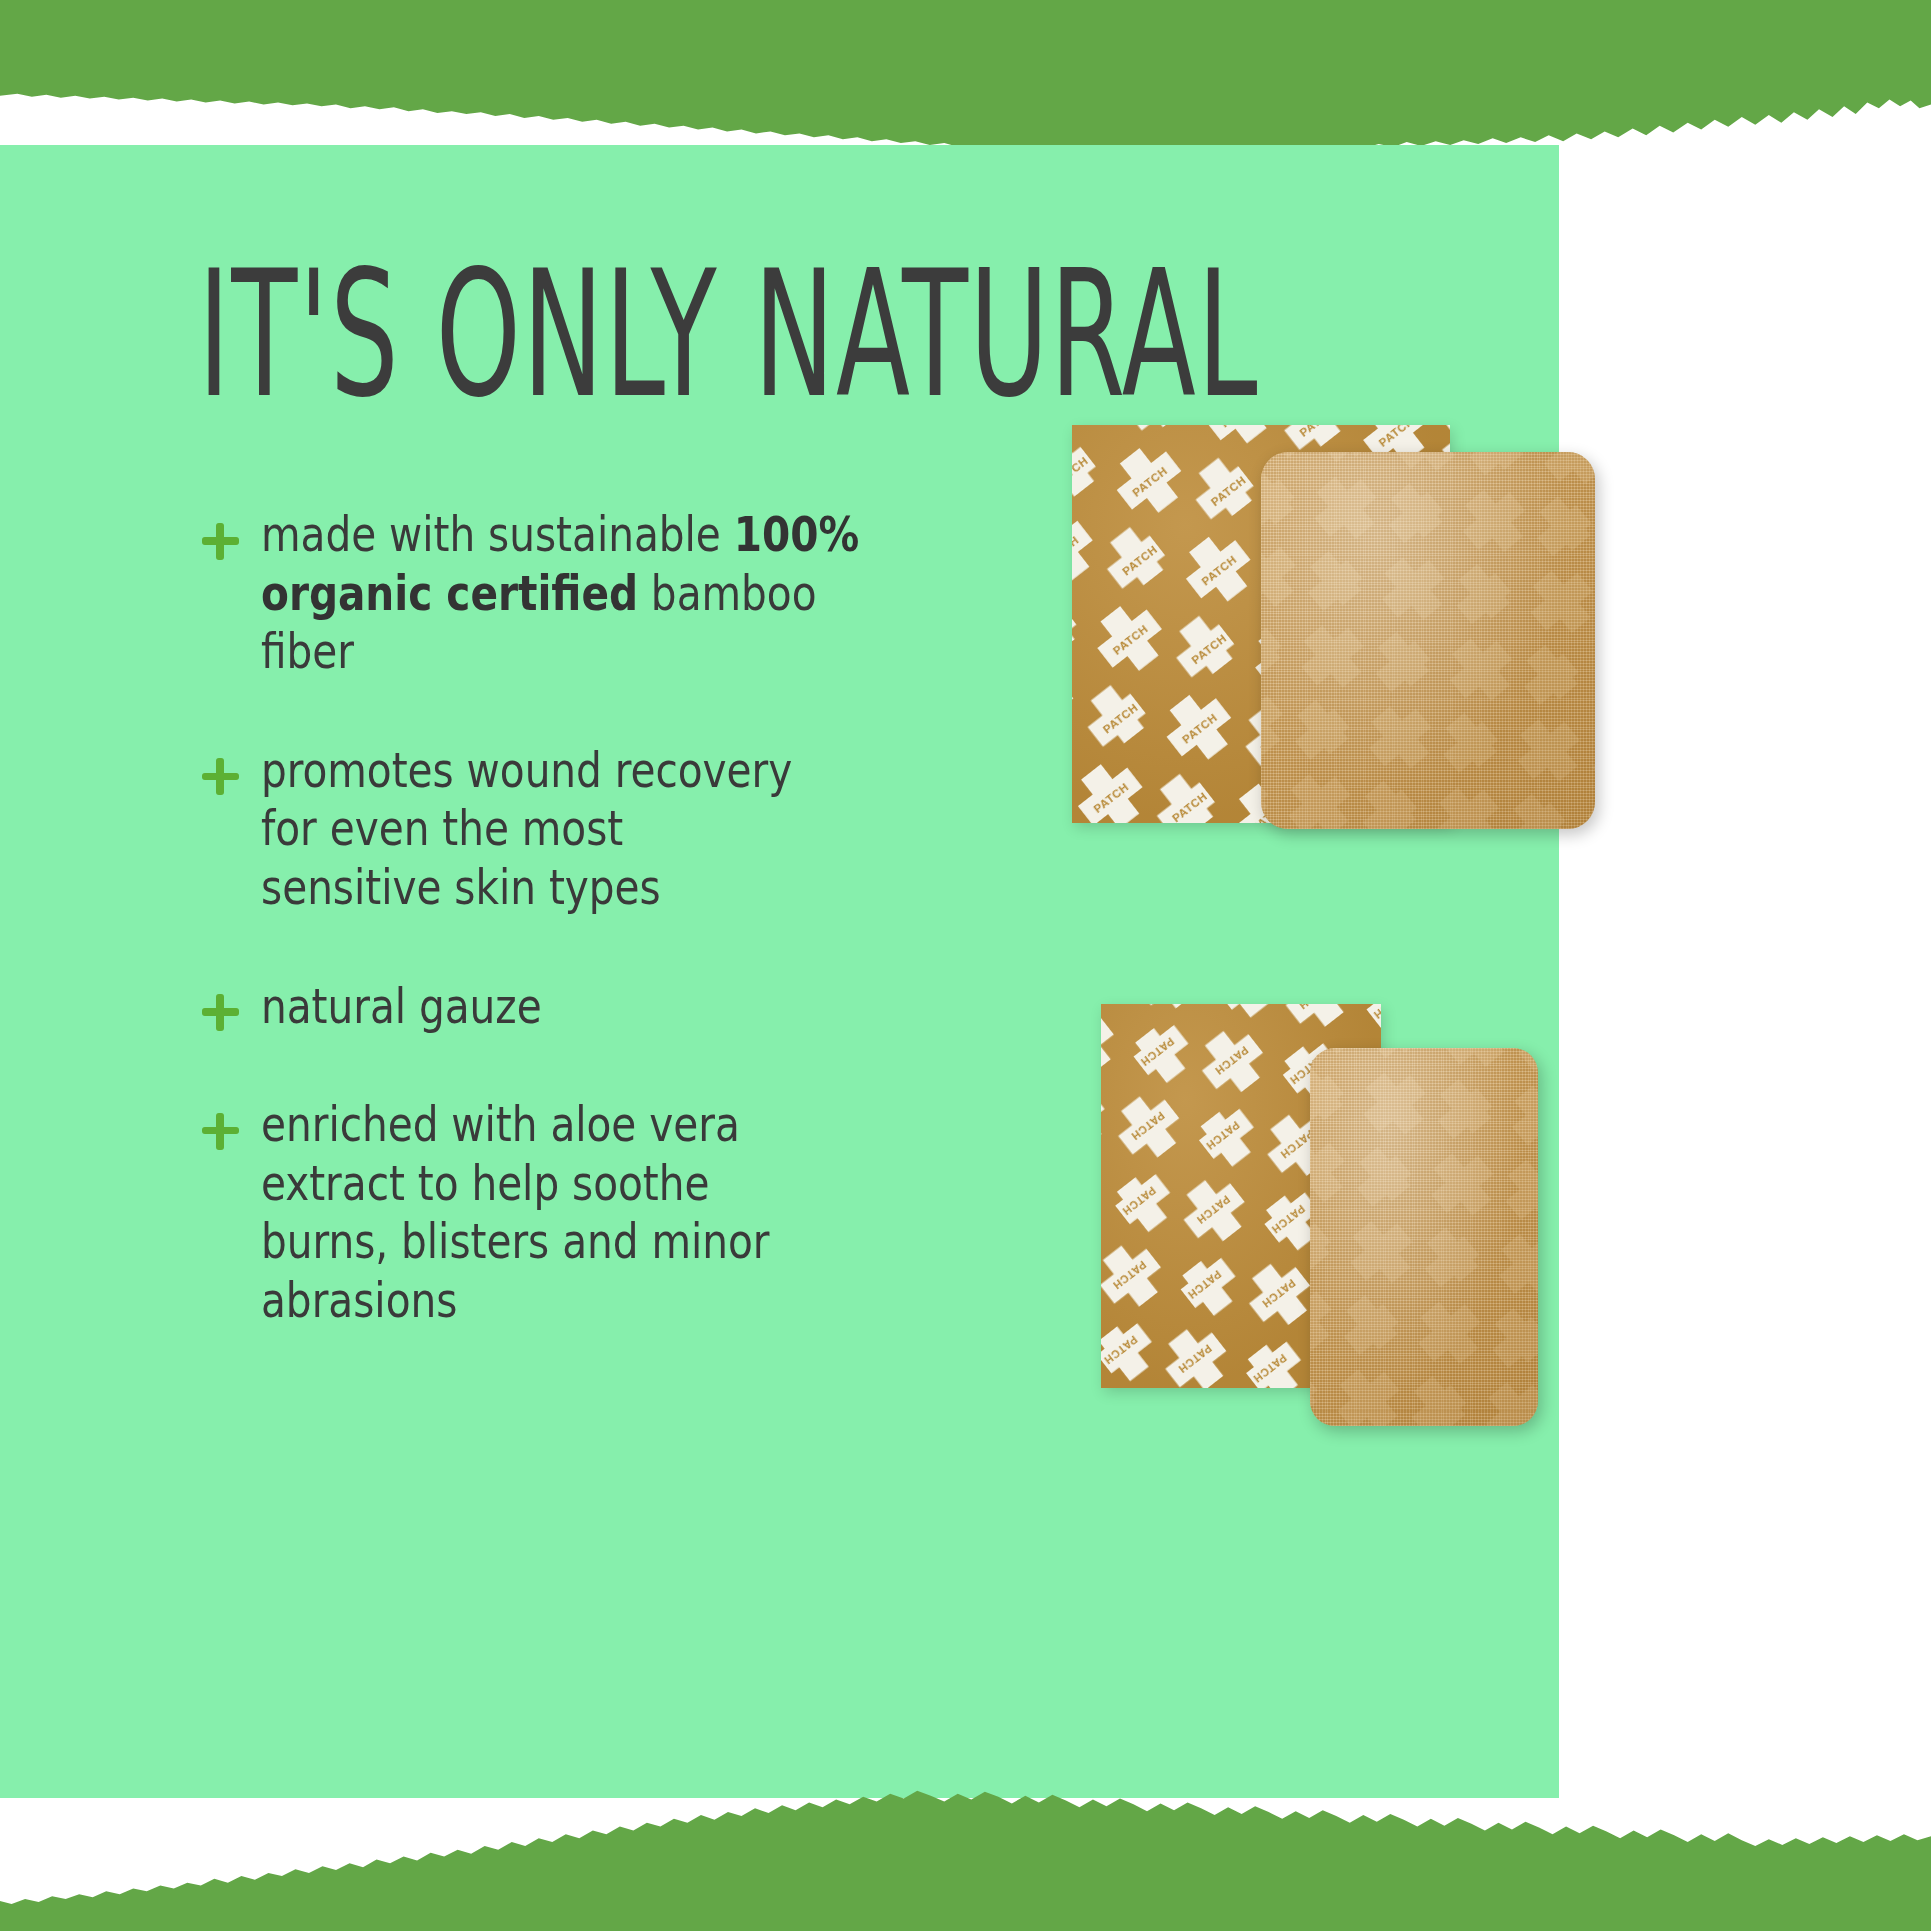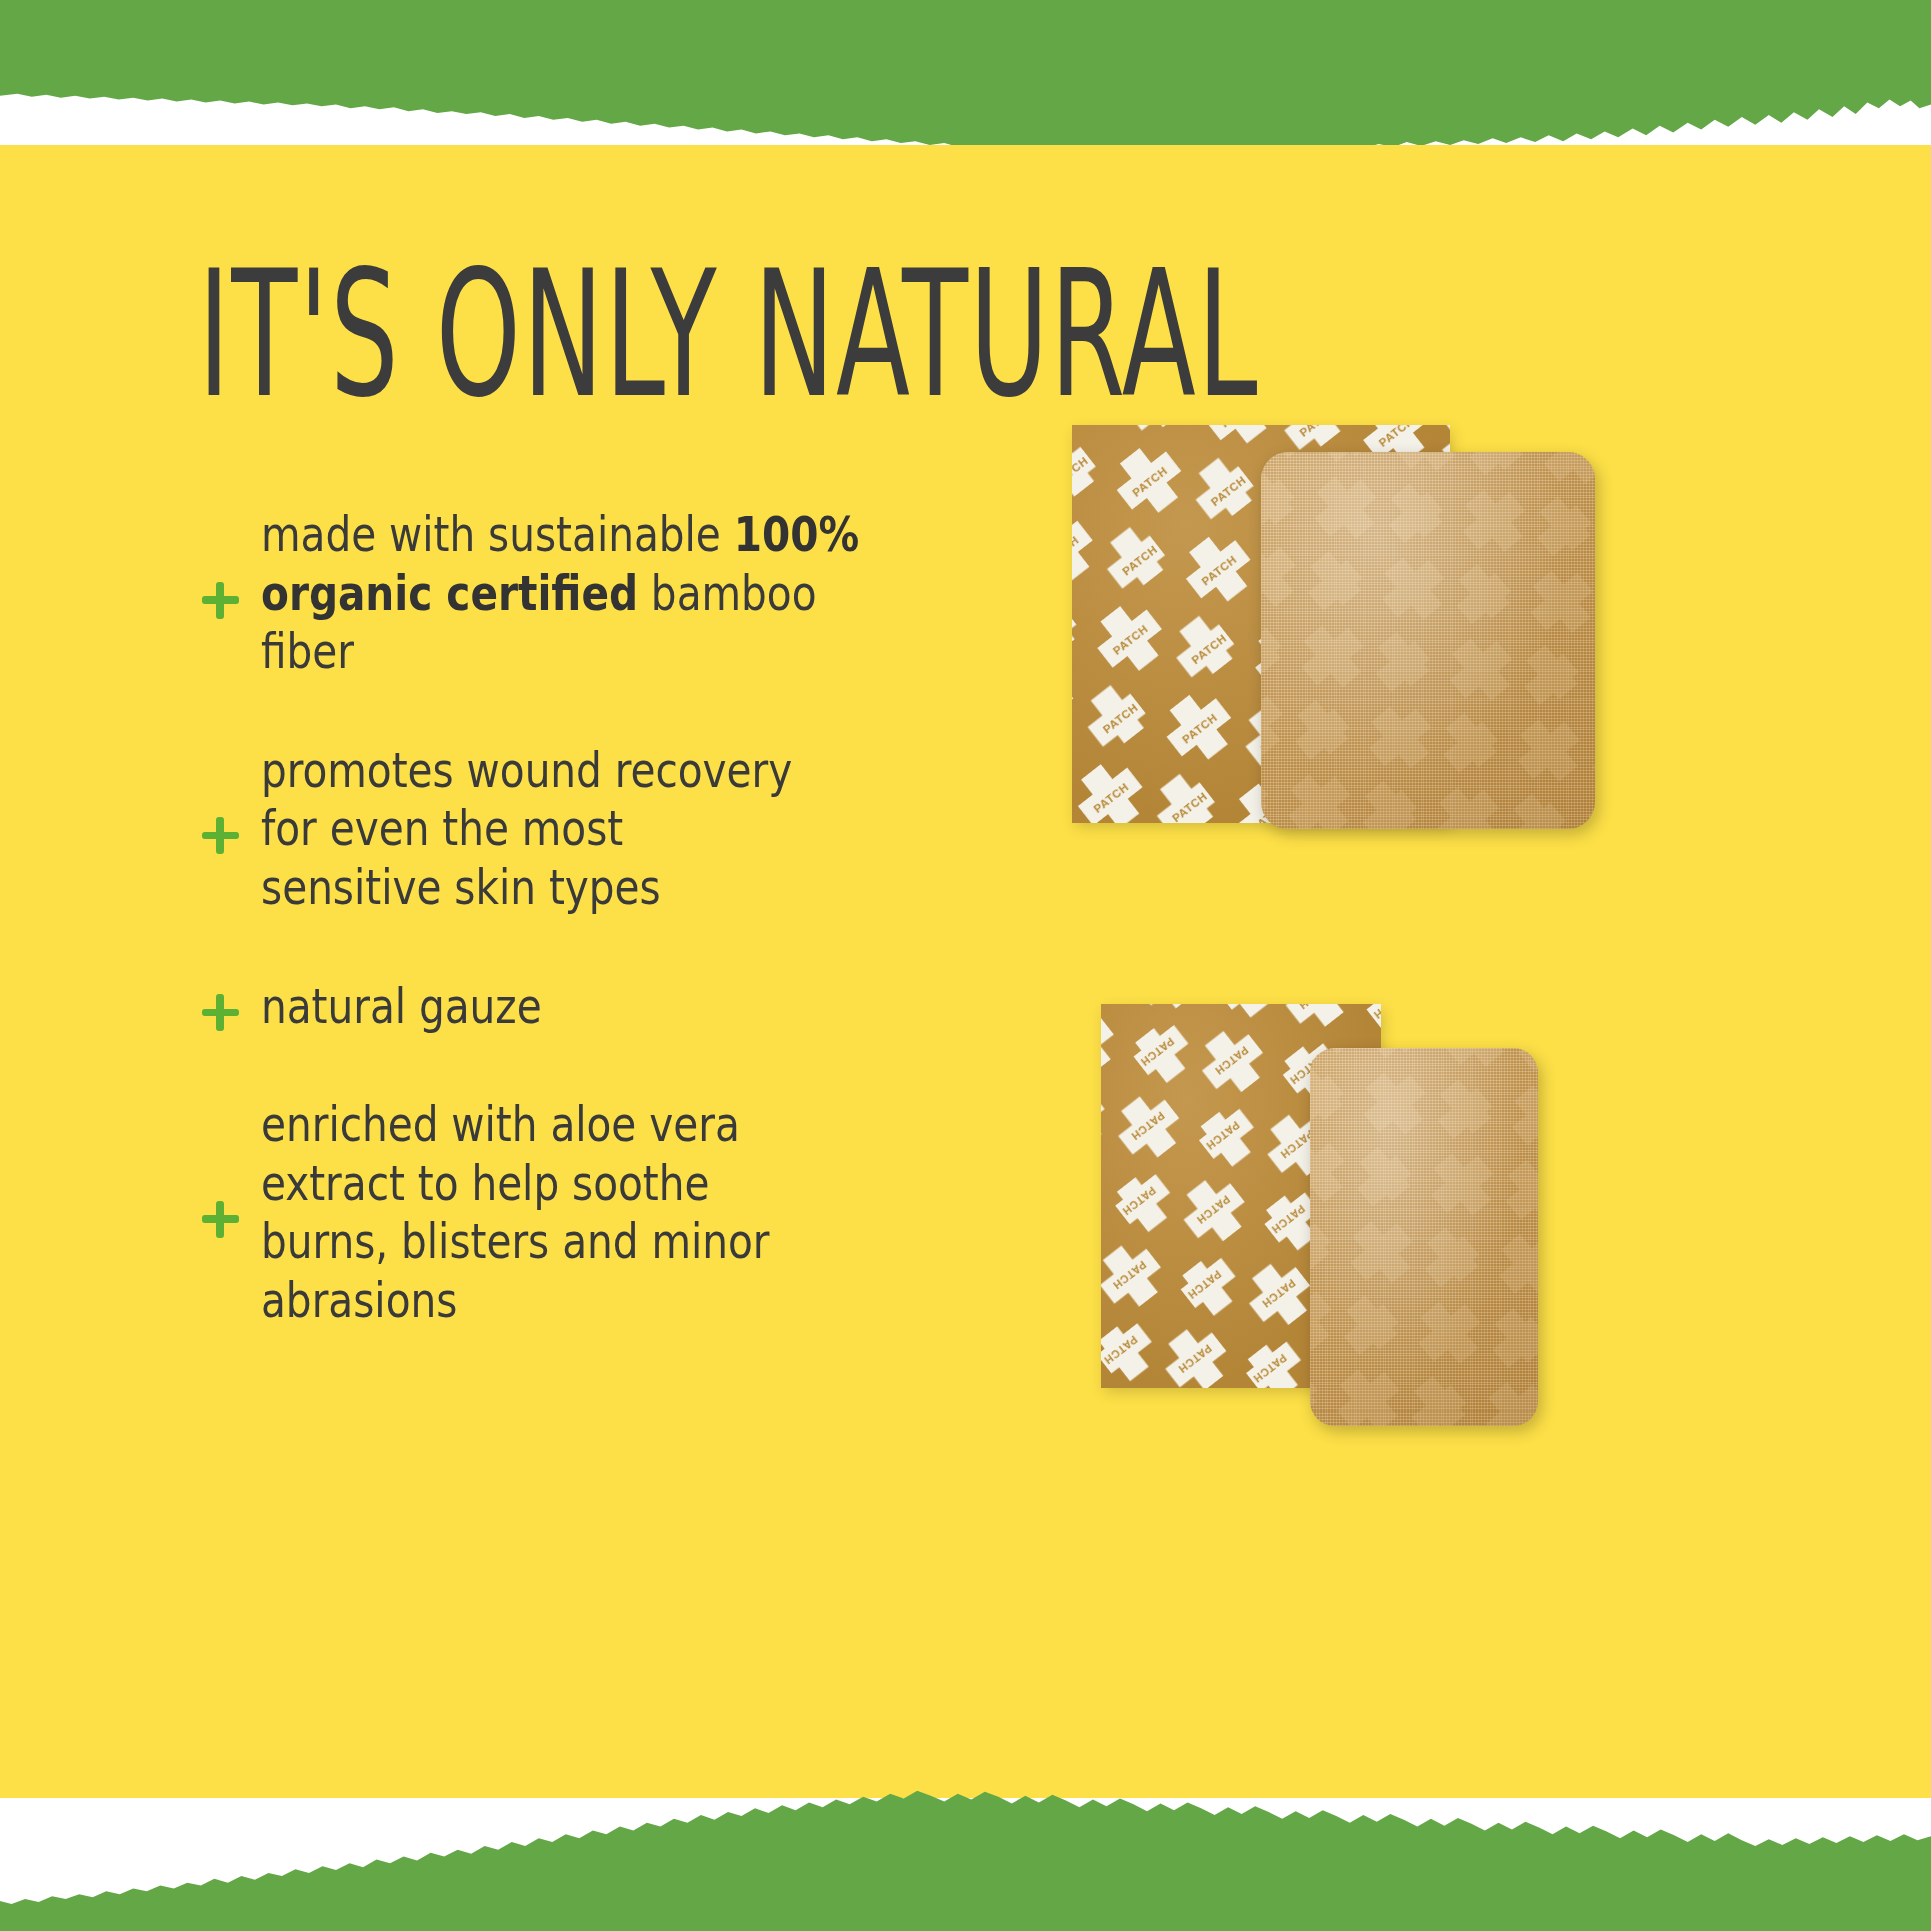--- a/index.html
+++ b/index.html
@@ -14,22 +14,22 @@
   
   .torn-band{position:absolute;left:0;width:1931px;overflow:hidden;}
   .torn-top{top:0;height:145px;}
   .torn-bottom{bottom:0;height:145px;}
   .torn-band svg{display:block;width:1931px;height:145px;}
 
   
   .canvas{
     position:absolute;
     left:0;top:145px;
-    width:1931px;height:1653px;
-    background:#fde047;
+    width:1559px;height:1653px;
+    background:#86efac;
   }
 
   
   .left-col{
     position:absolute;
     left:198px;top:106px;
     width:734px;
   }
 
   .headline{
@@ -45,21 +45,21 @@
     margin:0;
   }
 
   .bullets{
     margin-top:108px;
   }
 
   .bullet{
     position:relative;
     display:flex;
-    align-items:center;
+    align-items:flex-start;
     margin-bottom:60px;
   }
   .bullet:last-child{margin-bottom:0;}
 
   .plus-icon{
     flex:0 0 auto;
     width:44px;height:44px;
     position:relative;
     margin-top:13.5px;
     margin-right:19.3px;

